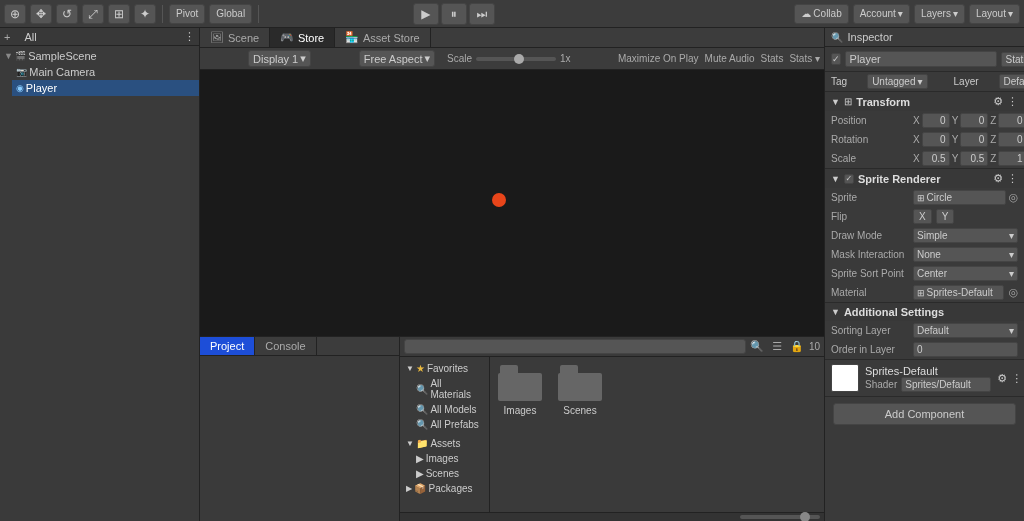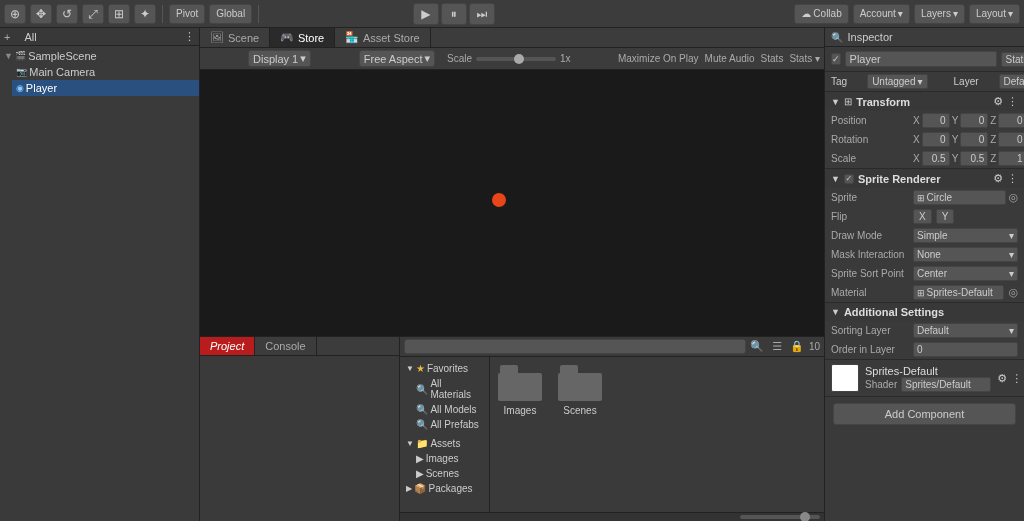--- a/index.html
+++ b/index.html
@@ -255,21 +255,21 @@
       display: flex;
       background: #3c3c3c;
       border-bottom: 1px solid #222;
     }
     .bottom-tab {
       padding: 3px 10px;
       cursor: pointer;
       color: #aaa;
       border-right: 1px solid #222;
     }
-    .bottom-tab.active { background: #b91c1c; color: #fff; font-style: italic; }
+    .bottom-tab.active { background: #1d4ed8; color: #fff; }
     .project-content {
       flex: 1;
       display: flex;
       overflow: hidden;
     }
     .project-sidebar {
       width: 90px;
       border-right: 1px solid #222;
       padding: 4px;
       overflow-y: auto;

